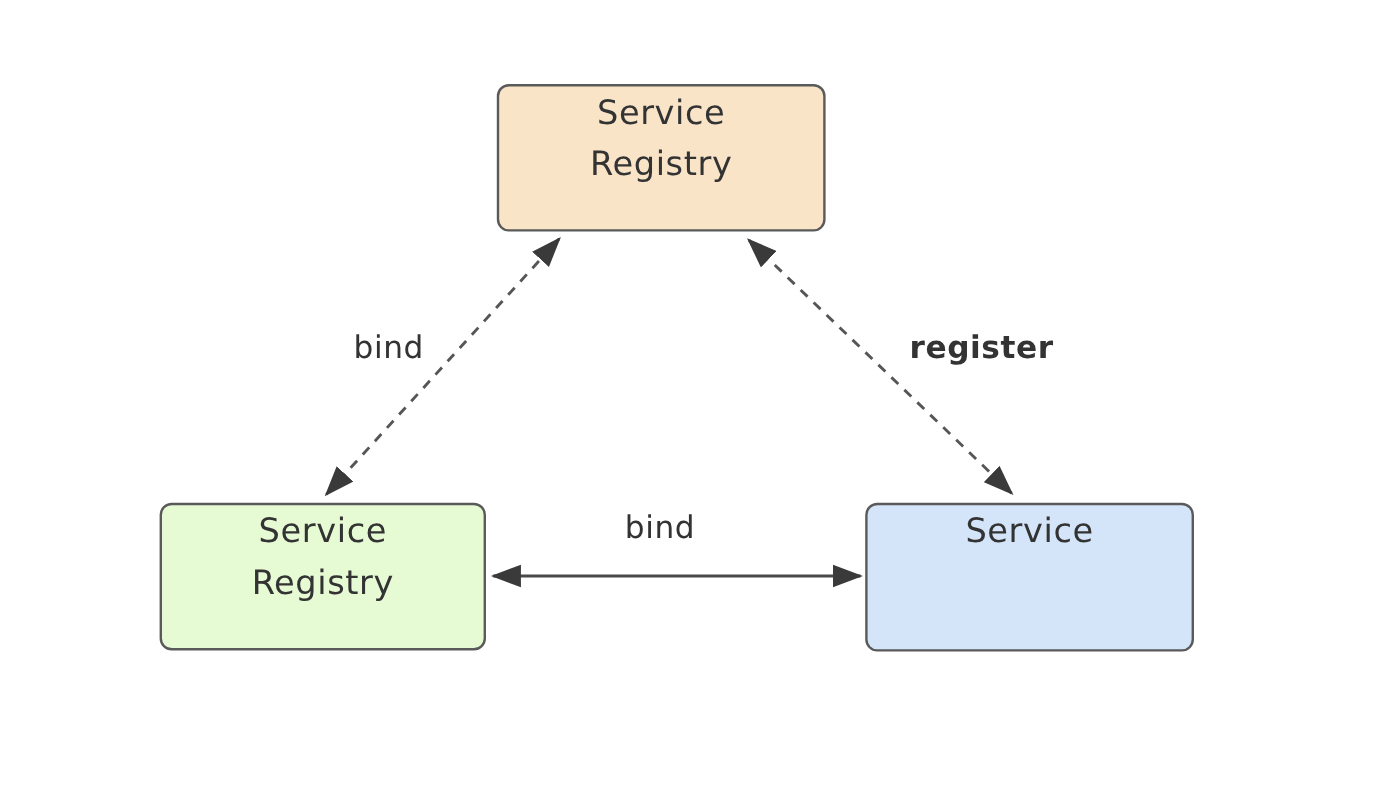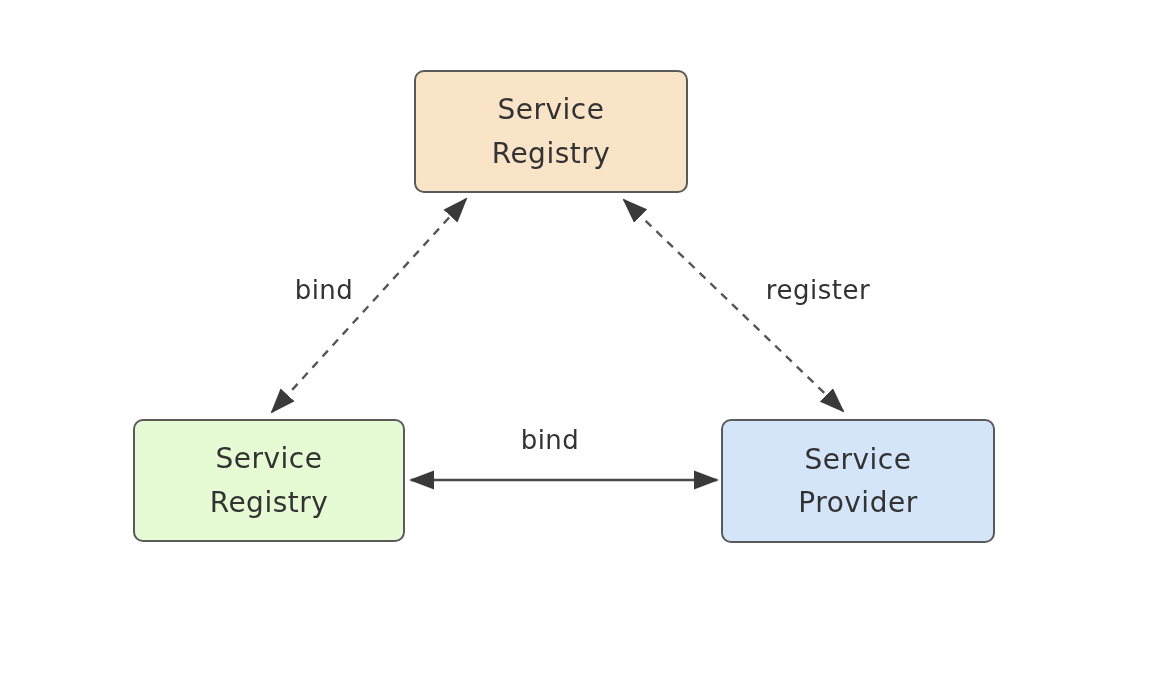--- a/index.html
+++ b/index.html
@@ -31,41 +31,40 @@
   .edge-line.dashed {
     stroke: #565656;
     stroke-dasharray: 8 7;
   }
   .node {
     position: absolute;
     box-sizing: border-box;
     border: 2.5px solid #5a5a5a;
     border-radius: 10px;
     display: flex;
-    align-items: center;
     justify-content: center;
     text-align: center;
     color: #333333;
     font-size: 28px;
     line-height: 1.55;
     letter-spacing: 0.5px;
   }
   #node-registry  { left: 414px; top: 70px;  width: 274px; height: 123px; }
   #node-requestor { left: 133px; top: 419px; width: 272px; height: 123px; }
   #node-provider  { left: 721px; top: 419px; width: 274px; height: 124px; }
   .edge-label {
     position: absolute;
     transform: translate(-50%, -50%);
     color: #333333;
     font-size: 26px;
     letter-spacing: 0.5px;
     white-space: nowrap;
   }
   #label-find     { left: 324px; top: 290px; }
-  #label-register { left: 818px; top: 290px; }
+  #label-register { left: 818px; top: 290px; font-weight: bold; }
   #label-bind     { left: 550px; top: 440px; text-align: center; }
 </style>
 </head>
 <body>
 
 <div class="canvas">
 
   <svg class="connector-layer" viewBox="0 0 1160 676" xmlns="http://www.w3.org/2000/svg">
     <defs>
       <marker id="arrowhead" viewBox="0 0 12 9" refX="11" refY="4.5" markerWidth="10.5" markerHeight="8" orient="auto-start-reverse">
@@ -90,21 +89,20 @@
   <div class="node" id="node-requestor" style="background-color: rgb(230, 250, 212);">
     <div>
       <span>Service</span><br>
       <span>Registry</span>
     </div>
   </div>
 
   <div class="node" id="node-provider" style="background-color: rgb(212, 229, 250);">
     <div>
       <span>Service</span><br>
-      <span>Provider</span>
     </div>
   </div>
 
   <div class="edge-label" id="label-find">bind</div>
 
   <div class="edge-label" id="label-register">register</div>
 
   <div class="edge-label" id="label-bind">bind</div>
 
 </div>

